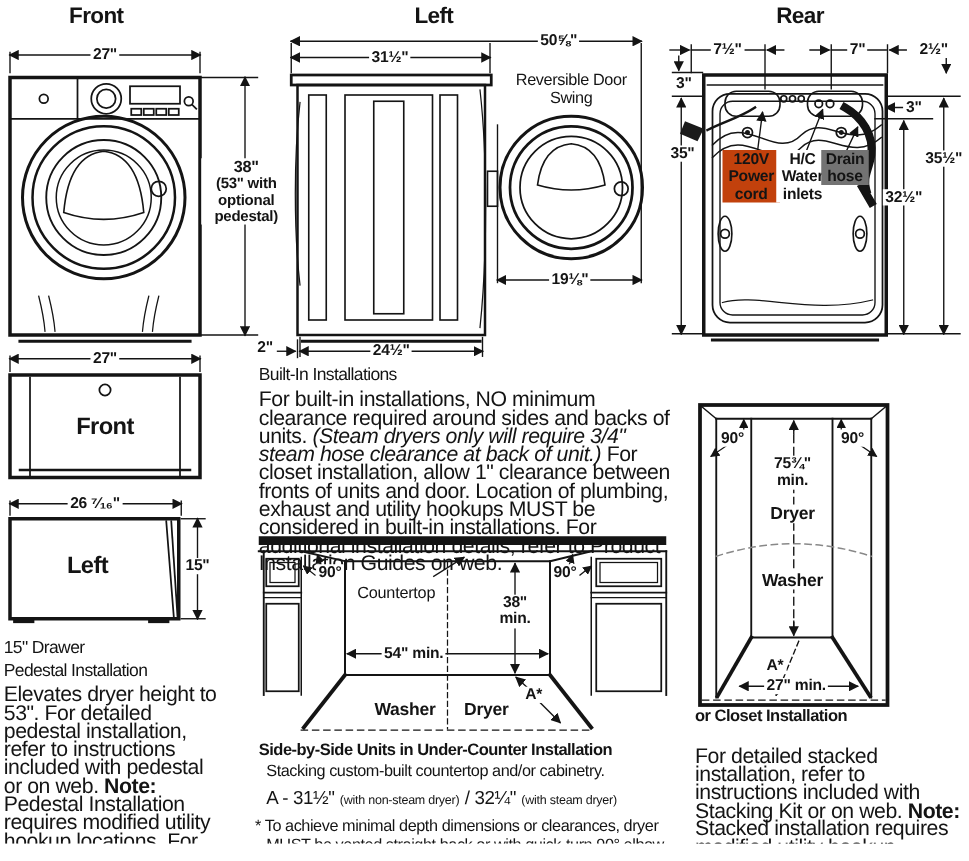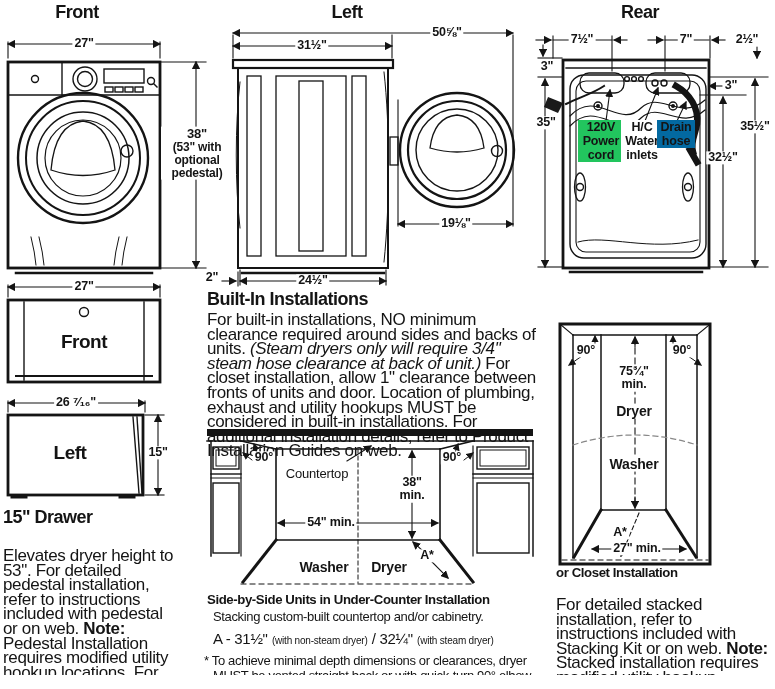--- a/index.html
+++ b/index.html
@@ -5,21 +5,21 @@
   *{box-sizing:border-box}
   html,body{margin:0;padding:0;background:#fff}
   body{font-family:"Liberation Sans",sans-serif;color:#141414}
   #canvas{position:relative;width:775px;height:675px;background:#fff;overflow:hidden;letter-spacing:-.2px}
   #art{position:absolute;left:0;top:0}
   .abs{position:absolute}
   .ctr{transform:translate(-50%,-50%);text-align:center}
   .chip{background:#fff;padding:0 2px;font-size:12.5px;font-weight:bold;white-space:nowrap;line-height:1.06}
   .ml{white-space:normal}
   .vtitle{font-size:18px;font-weight:bold;letter-spacing:-.5px;text-align:center;width:110px;transform:translateX(-50%)}
-  .h1{font-size:18px;font-weight:bold;line-height:19px;letter-spacing:-.5px}
+  .h1{font-size:14px;font-weight:normal;line-height:19px;letter-spacing:-.5px}
   .bodytxt{font-size:17px;line-height:14.6px;letter-spacing:-.35px}
   .cap{font-size:13.2px;font-weight:bold;letter-spacing:-.4px}
   .sub{font-size:13px;letter-spacing:-.35px}
   .small{font-size:10px;letter-spacing:-.2px}
   .aval{font-size:15px;letter-spacing:-.3px}
   .it{font-style:italic}
   .bld{font-weight:bold}
   .dlabel{font-size:12.5px;font-weight:bold;line-height:1.12;text-align:center}
   .note13{font-size:13px;letter-spacing:-.35px;line-height:14.6px}
   .hang{padding-left:9px;text-indent:-9px}
@@ -256,43 +256,45 @@
 
   <div class="abs ctr chip" style="left:84px;top:44px">27"</div>
   <div class="abs ctr chip ml" style="left:197px;top:153px;width:72px">
     <div style="font-size:13px">38"</div>
     <div style="font-size:12px;line-height:13px">(53" with optional pedestal)</div>
   </div>
   <div class="abs ctr chip" style="left:212px;top:278px">2"</div>
 
   <div class="abs ctr chip" style="left:447px;top:33px">50⅝"</div>
   <div class="abs ctr chip" style="left:312px;top:46px">31½"</div>
+  <div class="abs ctr" style="left:457px;top:71px;width:94px;font-size:13px;line-height:14px;letter-spacing:-.3px">Reversible Door Swing</div>
   <div class="abs ctr chip" style="left:456px;top:224px">19⅛"</div>
   <div class="abs ctr chip" style="left:313px;top:281px">24½"</div>
 
   <div class="abs ctr chip" style="left:582px;top:40px">7½"</div>
   <div class="abs ctr chip" style="left:686px;top:40px">7"</div>
   <div class="abs ctr chip" style="left:747px;top:40px">2½"</div>
   <div class="abs ctr chip" style="left:547px;top:67px">3"</div>
   <div class="abs ctr chip" style="left:546px;top:123px">35"</div>
   <div class="abs ctr chip" style="left:731px;top:86px">3"</div>
   <div class="abs ctr chip" style="left:755px;top:127px">35½"</div>
   <div class="abs ctr chip" style="left:723px;top:158px">32½"</div>
-  <div class="abs ctr dlabel" style="left:601px;top:141px;width:46px;background:#22c55e">120V Power cord</div>
+  <div class="abs ctr dlabel" style="left:601px;top:141px;width:46px;background:#c2410c">120V Power cord</div>
   <div class="abs ctr dlabel" style="left:642px;top:141px;width:42px;background:#fff">H/C Water inlets</div>
-  <div class="abs ctr dlabel" style="left:676px;top:134px;width:38px;background:#0369a1">Drain hose</div>
+  <div class="abs ctr dlabel" style="left:676px;top:134px;width:38px;background:#737373">Drain hose</div>
 
   <div class="abs ctr chip" style="left:84px;top:287px">27"</div>
   <div class="abs ctr" style="left:84px;top:342px;font-size:19px;font-weight:bold;letter-spacing:-.5px">Front</div>
   <div class="abs ctr chip" style="left:76px;top:403px">26 ⁷⁄₁₆"</div>
   <div class="abs ctr" style="left:70px;top:453px;font-size:19px;font-weight:bold;letter-spacing:-.5px">Left</div>
   <div class="abs ctr chip" style="left:158px;top:453px">15"</div>
 
   <div class="abs h1" style="left:3px;top:508px">
     <div>15" Drawer</div>
+    <div>Pedestal Installation</div>
   </div>
   <div class="abs bodytxt" style="left:3px;top:549px;width:176px">
     <span>Elevates dryer height to 53". For detailed pedestal installation, refer to instructions included with pedestal or on web. </span><span class="bld">Note:</span><span> Pedestal Installation requires modified utility hookup locations. For details, refer to Product Installation Guide on web.</span>
   </div>
 
   <div class="abs h1" style="left:207px;top:290px">Built-In Installations</div>
   <div class="abs bodytxt" style="left:207px;top:313px;width:332px">
     <span>For built-in installations, NO minimum clearance required around sides and backs of units. </span><span class="it">(Steam dryers only will require 3/4" steam hose clearance at back of unit.)</span><span> For closet installation, allow 1" clearance between fronts of units and door. Location of plumbing, exhaust and utility hookups MUST be considered in built-in installations. For additional installation details, refer to Product Installation Guides on web.</span>
   </div>
 

